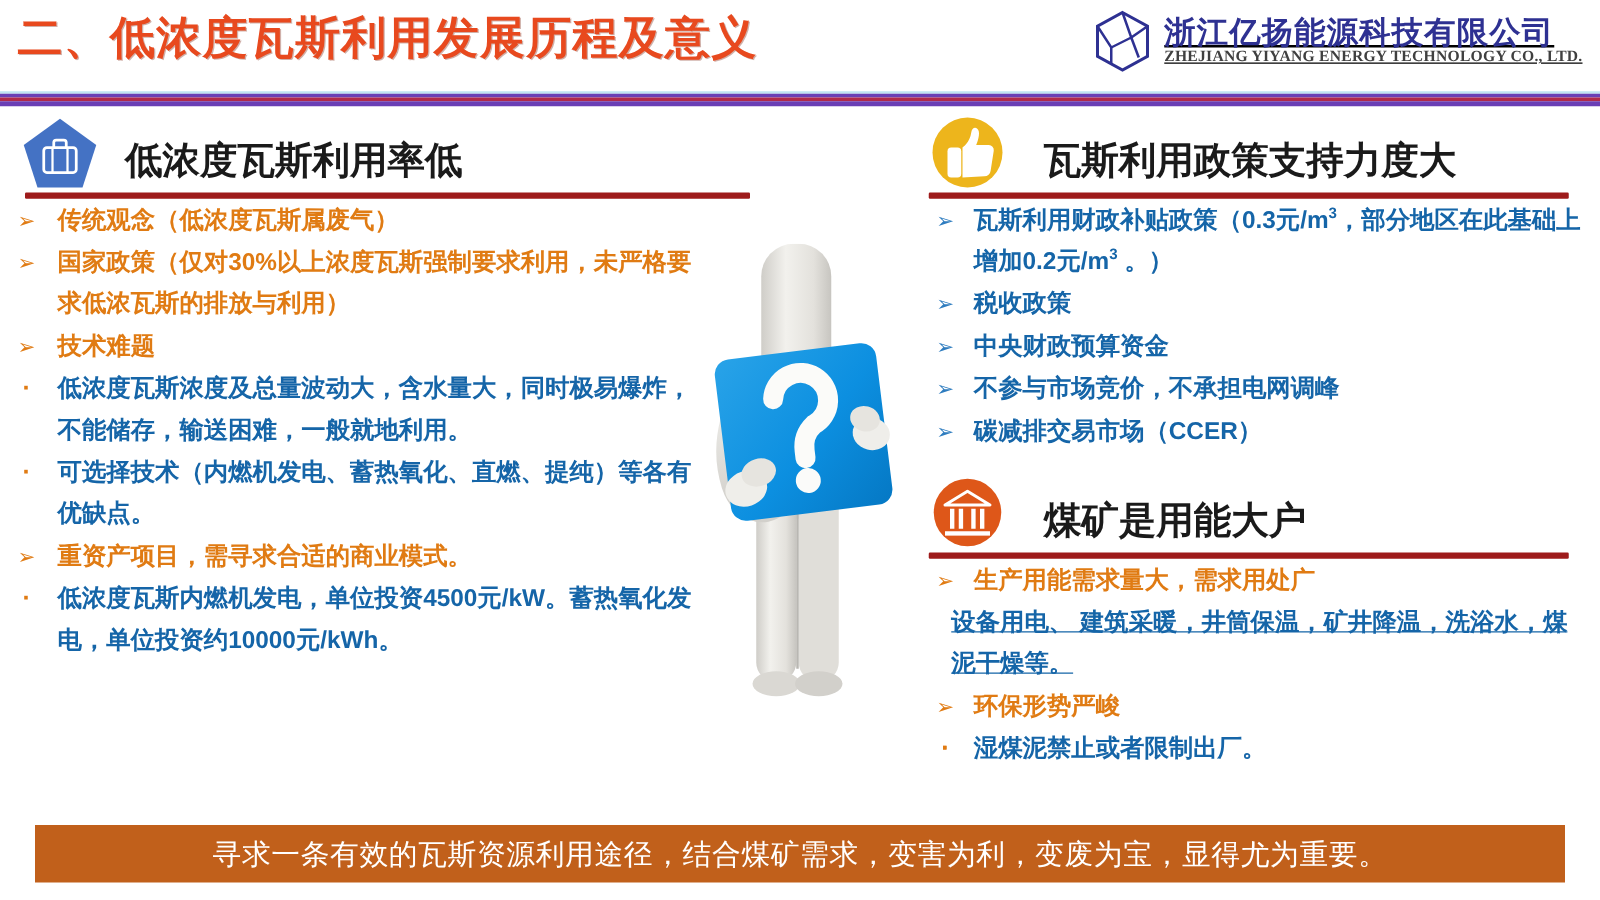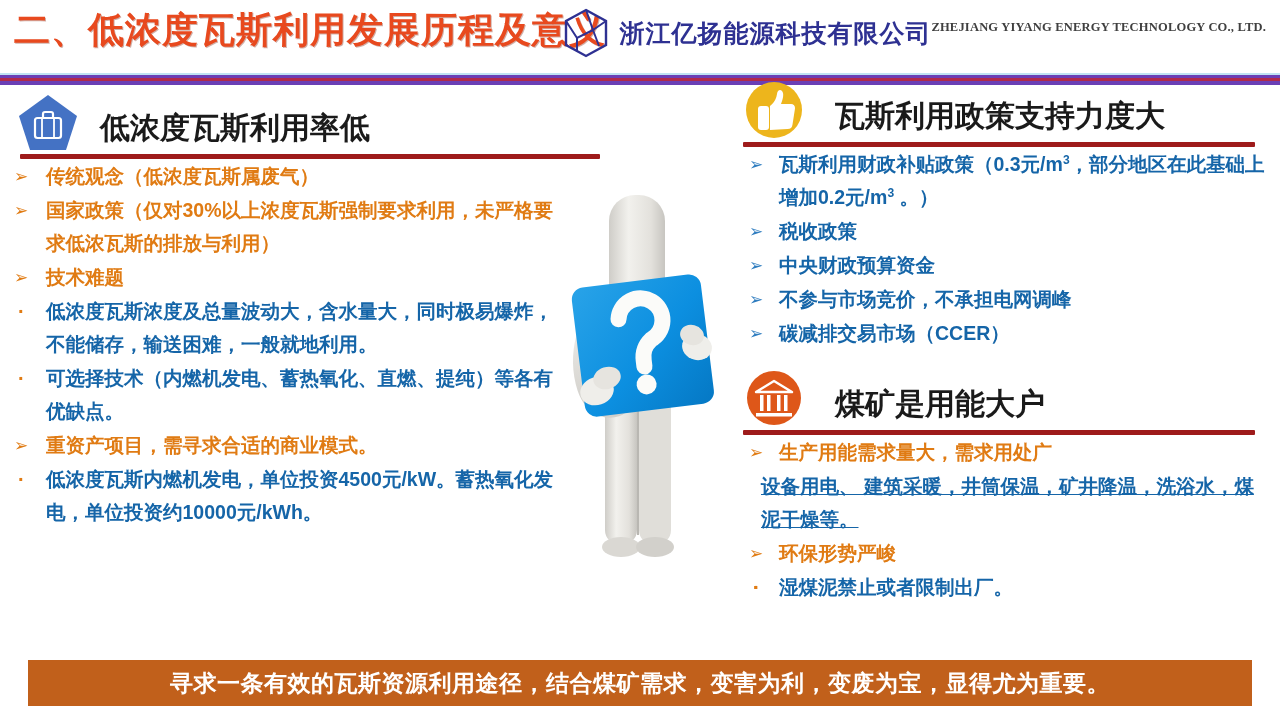--- a/index.html
+++ b/index.html
@@ -23,41 +23,41 @@
     color:#E8491E;
     letter-spacing:1px;
     text-shadow:1px 1px 0 rgba(120,30,10,.35);
     white-space:nowrap;
   }
   .logo-wrap{
     position:absolute;right:14px;top:8px;
     display:flex;align-items:center;gap:10px;
   }
   .logo-mark{width:46px;height:50px;flex:0 0 auto;}
-  .logo-text{display:flex;line-height:1;}
+  .logo-text{display:flex;flex-direction:column;line-height:1;text-decoration:underline;}
   .logo-cn{
     font-size:25px;font-weight:bold;color:#2E3192;letter-spacing:1px;
     white-space:nowrap;
   }
   .logo-en{
     font-family:"Liberation Serif","DejaVu Serif",serif;
     font-size:12.5px;font-weight:bold;color:#404040;
     letter-spacing:.2px;margin-top:0;white-space:nowrap;
   }
 
   
   .divider{position:absolute;left:0;top:73px;width:1280px;height:12px;}
   .divider .d1{position:absolute;left:0;top:0;width:100%;height:2px;background:#BFE3F2;}
   .divider .d2{position:absolute;left:0;top:2px;width:100%;height:3px;background:#6A3FB5;}
   .divider .d3{position:absolute;left:0;top:5px;width:100%;height:3px;background:#B02A4A;}
   .divider .d4{position:absolute;left:0;top:8px;width:100%;height:4px;background:#6A3FB5;}
 
   
   .col-left{position:absolute;left:0;top:92px;width:620px;}
-  .col-right{position:absolute;left:735px;top:80px;width:530px;}
+  .col-right{position:absolute;left:735px;top:92px;width:530px;}
 
   
   .sec{position:relative;}
   .sec-head{position:relative;height:62px;}
   .sec-icon{
     position:absolute;left:18px;top:2px;
     width:60px;height:58px;
   }
   .sec-icon.right{left:8px;top:0px;width:62px;height:60px;}
   .sec-title{
@@ -109,21 +109,21 @@
   }
 
   
   .footer{
     position:absolute;left:28px;bottom:14px;
     width:1224px;height:46px;
     background:#C1601B;
     display:flex;align-items:center;justify-content:center;
   }
   .footer-text{
-    color:#ffffff;font-size:23px;font-weight:bold;letter-spacing:.5px;
+    color:#ffffff;font-size:23px;font-weight:normal;letter-spacing:.5px;
     white-space:nowrap;
   }
 </style>
 </head>
 <body>
 
 <div class="header">
   <div class="slide-title">二、低浓度瓦斯利用发展历程及意义</div>
 
   <div class="logo-wrap">

